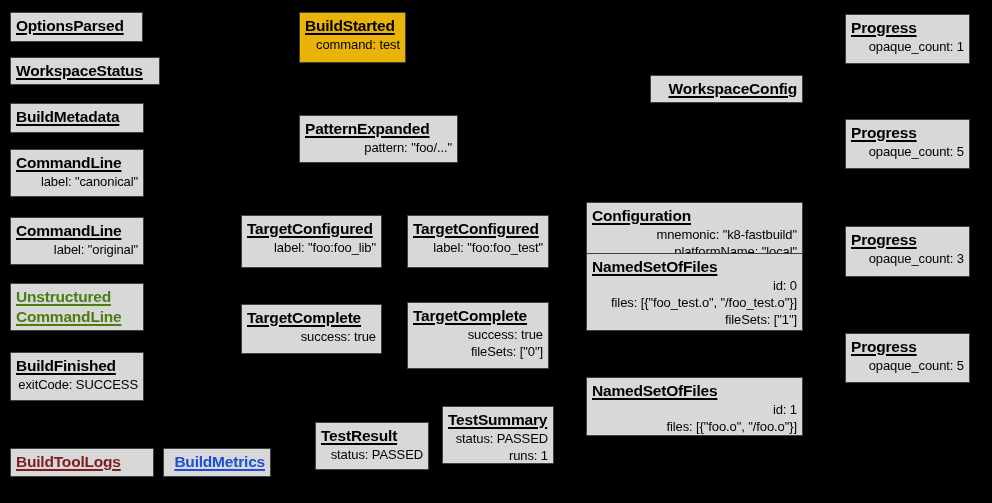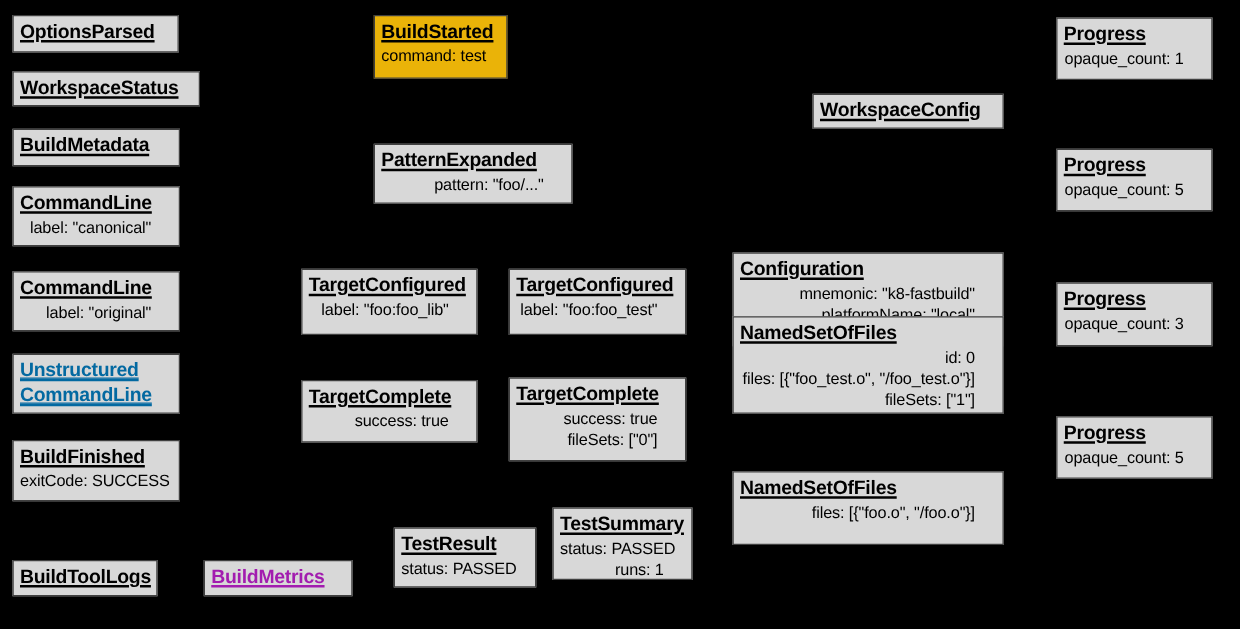--- a/index.html
+++ b/index.html
@@ -8,21 +8,21 @@
     background: #000;
     font-family: "Liberation Sans", sans-serif;
   }
   .diagram {
     position: relative;
     width: 992px; height: 503px;
     overflow: hidden;
   }
   .node {
     position: absolute;
-    padding: 3px 22px 0 5px;
+    padding: 3px 5px 0 5px;
     color: #000;
     overflow: hidden;
   }
   .node-title {
     font-size: 15.5px;
     font-weight: bold;
     line-height: 20px;
     text-decoration: underline;
     text-underline-offset: 2px;
     text-decoration-thickness: 1.5px;
@@ -57,35 +57,35 @@
     <div class="node" style="left: 10px; top: 149px; width: 134px; height: 48px; background: rgb(216, 216, 216); border: 1px solid rgb(64, 64, 64); color: rgb(0, 0, 0);">
       <div class="node-title">CommandLine</div>
     <div class="node-line">label: "canonical"</div>
     </div>
 
     <div class="node" style="left: 10px; top: 217px; width: 134px; height: 48px; background: rgb(216, 216, 216); border: 1px solid rgb(64, 64, 64); color: rgb(0, 0, 0);">
       <div class="node-title">CommandLine</div>
     <div class="node-line">label: "original"</div>
     </div>
 
-    <div class="node" style="left: 10px; top: 283px; width: 134px; height: 48px; background: rgb(216, 216, 216); border: 1px solid rgb(64, 64, 64); color: #0369a1; text-decoration: underline;">
+    <div class="node" style="left: 10px; top: 283px; width: 134px; height: 48px; background: rgb(216, 216, 216); border: 1px solid rgb(64, 64, 64); color: #4d7c0f;">
       <div class="node-title">Unstructured
 CommandLine</div>
     </div>
 
     <div class="node" style="left: 10px; top: 352px; width: 134px; height: 49px; background: rgb(216, 216, 216); border: 1px solid rgb(64, 64, 64); color: rgb(0, 0, 0);">
       <div class="node-title">BuildFinished</div>
     <div class="node-line">exitCode: SUCCESS</div>
     </div>
 
-    <div class="node" style="left: 10px; top: 448px; width: 116px; height: 29px; background: rgb(216, 216, 216); border: 1px solid rgb(64, 64, 64); color: #000000;">
+    <div class="node" style="left: 10px; top: 448px; width: 144px; height: 29px; background: rgb(216, 216, 216); border: 1px solid rgb(64, 64, 64); color: #7f1d1d;">
       <div class="node-title">BuildToolLogs</div>
     </div>
 
-    <div class="node" style="left: 163px; top: 448px; width: 119px; height: 29px; background: rgb(216, 216, 216); border: 1px solid rgb(64, 64, 64); color: #a21caf;">
+    <div class="node" style="left: 163px; top: 448px; width: 108px; height: 29px; background: rgb(216, 216, 216); border: 1px solid rgb(64, 64, 64); color: #1d4ed8; text-align: right;">
       <div class="node-title">BuildMetrics</div>
     </div>
 
     <div class="node" style="left: 299px; top: 12px; width: 107px; height: 51px; background: #eab308; border: 1px solid rgb(64, 64, 64); color: rgb(0, 0, 0);">
       <div class="node-title">BuildStarted</div>
     <div class="node-line">command: test</div>
     </div>
 
     <div class="node" style="left: 299px; top: 115px; width: 159px; height: 48px; background: rgb(216, 216, 216); border: 1px solid rgb(64, 64, 64); color: rgb(0, 0, 0);">
       <div class="node-title">PatternExpanded</div>
@@ -137,20 +137,21 @@
 
     <div class="node" style="left: 586px; top: 253px; width: 217px; height: 78px; background: rgb(216, 216, 216); border: 1px solid rgb(64, 64, 64); color: rgb(0, 0, 0);">
       <div class="node-title">NamedSetOfFiles</div>
     <div class="node-line">id: 0</div>
       <div class="node-line">files: [{"foo_test.o", "/foo_test.o"}]</div>
       <div class="node-line">fileSets: ["1"]</div>
     </div>
 
     <div class="node" style="left: 586px; top: 377px; width: 217px; height: 59px; background: rgb(216, 216, 216); border: 1px solid rgb(64, 64, 64); color: rgb(0, 0, 0);">
       <div class="node-title">NamedSetOfFiles</div>
+    <div class="node-line">id: 1</div>
       <div class="node-line">files: [{"foo.o", "/foo.o"}]</div>
     </div>
 
     <div class="node" style="left: 845px; top: 14px; width: 125px; height: 50px; background: rgb(216, 216, 216); border: 1px solid rgb(64, 64, 64); color: rgb(0, 0, 0);">
       <div class="node-title">Progress</div>
     <div class="node-line">opaque_count: 1</div>
     </div>
 
     <div class="node" style="left: 845px; top: 119px; width: 125px; height: 50px; background: rgb(216, 216, 216); border: 1px solid rgb(64, 64, 64); color: rgb(0, 0, 0);">
       <div class="node-title">Progress</div>

